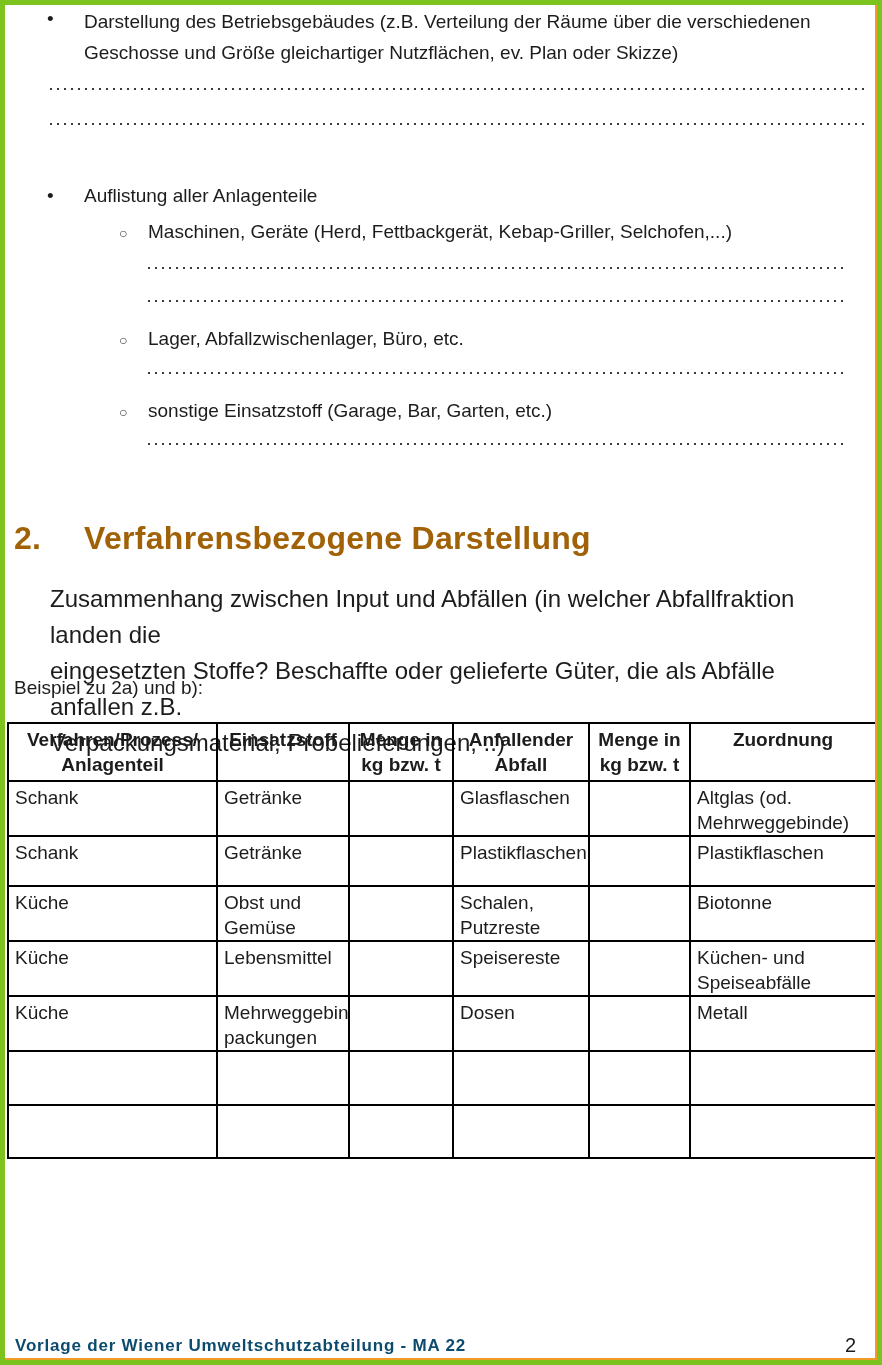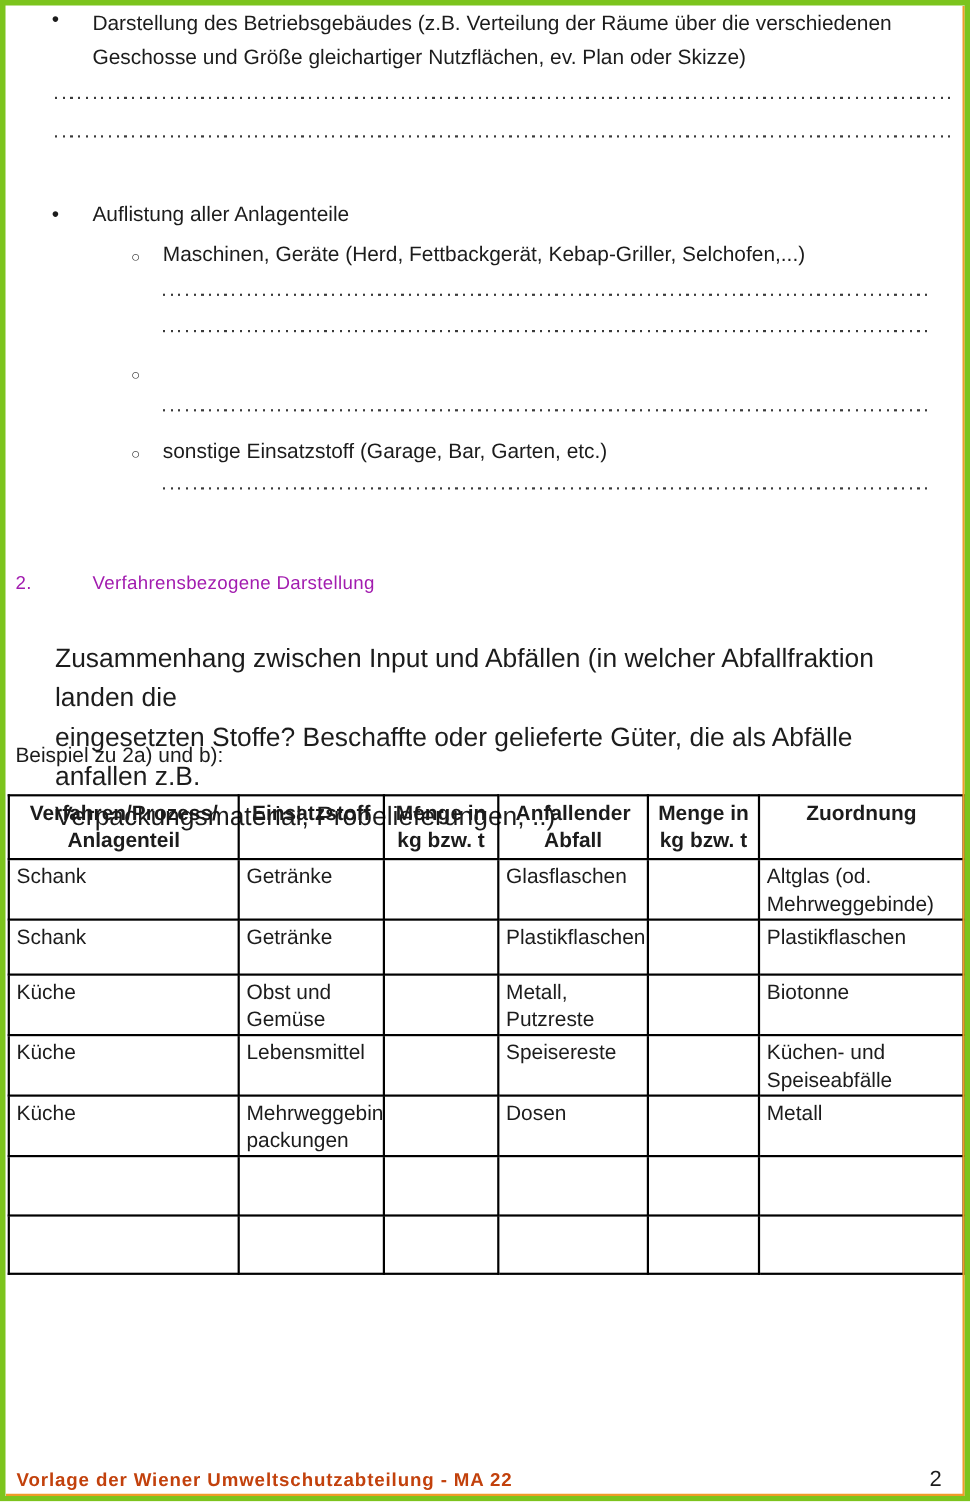--- a/index.html
+++ b/index.html
@@ -16,39 +16,39 @@
   }
   .abs { position:absolute; }
   .body-text { font-size:19px; line-height:31px; white-space:pre-line; }
   .single { white-space:nowrap; }
   .bullet-glyph { font-size:19px; line-height:31px; }
   .circle-glyph { font-size:14px; line-height:31px; color:#3a3a3a; }
   .dotline {
     height:2px;
     background-image: repeating-linear-gradient(to right,#3a3a3a 0 2px,transparent 2px 7px);
   }
-  .heading { font-size:17px; font-weight:400; letter-spacing:0.3px; white-space:nowrap; color:#a21caf; }
+  .heading { font-size:32px; font-weight:700; letter-spacing:0.3px; white-space:nowrap; color:#a16207; }
   .para { font-size:24px; line-height:36px; white-space:pre-line; }
   .example-label { font-size:19px; }
   table { border-collapse:collapse; table-layout:fixed; }
   th, td {
     border:2px solid #000; font-size:19px; line-height:25px;
     vertical-align:top; white-space:pre-line; overflow:hidden;
   }
   th { font-weight:700; text-align:center; padding:3px 1px; }
   td { text-align:left; padding:3px 2px 0 6px; }
   thead tr { height:48px; }
   tbody tr:nth-child(1){ height:44px; }
   tbody tr:nth-child(2){ height:50px; }
   tbody tr:nth-child(3){ height:44px; }
   tbody tr:nth-child(4){ height:50px; }
   tbody tr:nth-child(5){ height:53px; }
   tbody tr:nth-child(6){ height:54px; }
   tbody tr:nth-child(7){ height:53px; }
-  .footer-text { font-size:17px; font-weight:700; letter-spacing:0.8px; white-space:nowrap; color:#c2410c; }
+  .footer-text { font-size:17px; font-weight:700; letter-spacing:0.8px; white-space:nowrap; color:#0c4a6e; }
   .page-num { font-size:20px; }
 </style>
 </head>
 <body>
 
 <div class="page">
   <div class="frame"></div>
 
   <span class="abs bullet-glyph" style="left:47px; top:3px;">•</span>
   <div class="abs body-text" style="left:84px; top:6px; width:780px;">Darstellung des Betriebsgebäudes (z.B. Verteilung der Räume über die verschiedenen
@@ -59,20 +59,21 @@
 
   <span class="abs bullet-glyph" style="left:47px; top:180px;">•</span>
   <div class="abs body-text single" style="left:84px; top:180px;">Auflistung aller Anlagenteile</div>
 
   <span class="abs circle-glyph" style="left:119px; top:218px;">○</span>
   <div class="abs body-text single" style="left:148px; top:216px;">Maschinen, Geräte (Herd, Fettbackgerät, Kebap-Griller, Selchofen,...)</div>
   <div class="abs dotline" style="left:148px; top:267px; width:695px;"></div>
   <div class="abs dotline" style="left:148px; top:300px; width:695px;"></div>
 
   <span class="abs circle-glyph" style="left:119px; top:325px;">○</span>
+  <div class="abs body-text single" style="left:148px; top:323px;">Lager, Abfallzwischenlager, Büro, etc.</div>
   <div class="abs dotline" style="left:148px; top:372px; width:695px;"></div>
 
   <span class="abs circle-glyph" style="left:119px; top:397px;">○</span>
   <div class="abs body-text single" style="left:148px; top:395px;">sonstige Einsatzstoff (Garage, Bar, Garten, etc.)</div>
   <div class="abs dotline" style="left:148px; top:443px; width:695px;"></div>
 
   <div class="abs heading" style="left:14px; top:520px;">
     <span style="display:inline-block; width:70px;">2.</span><span>Verfahrensbezogene Darstellung</span>
   </div>
 
@@ -121,21 +122,21 @@
         <td></td>
         <td>Plastikflaschen</td>
         <td></td>
         <td>Plastikflaschen</td>
       </tr>
       <tr>
         <td>Küche</td>
         <td>Obst und
 Gemüse</td>
         <td></td>
-        <td>Metall,
+        <td>Schalen,
 Putzreste</td>
         <td></td>
         <td>Biotonne</td>
       </tr>
       <tr>
         <td>Küche</td>
         <td>Lebensmittel</td>
         <td></td>
         <td>Speisereste</td>
         <td></td>

